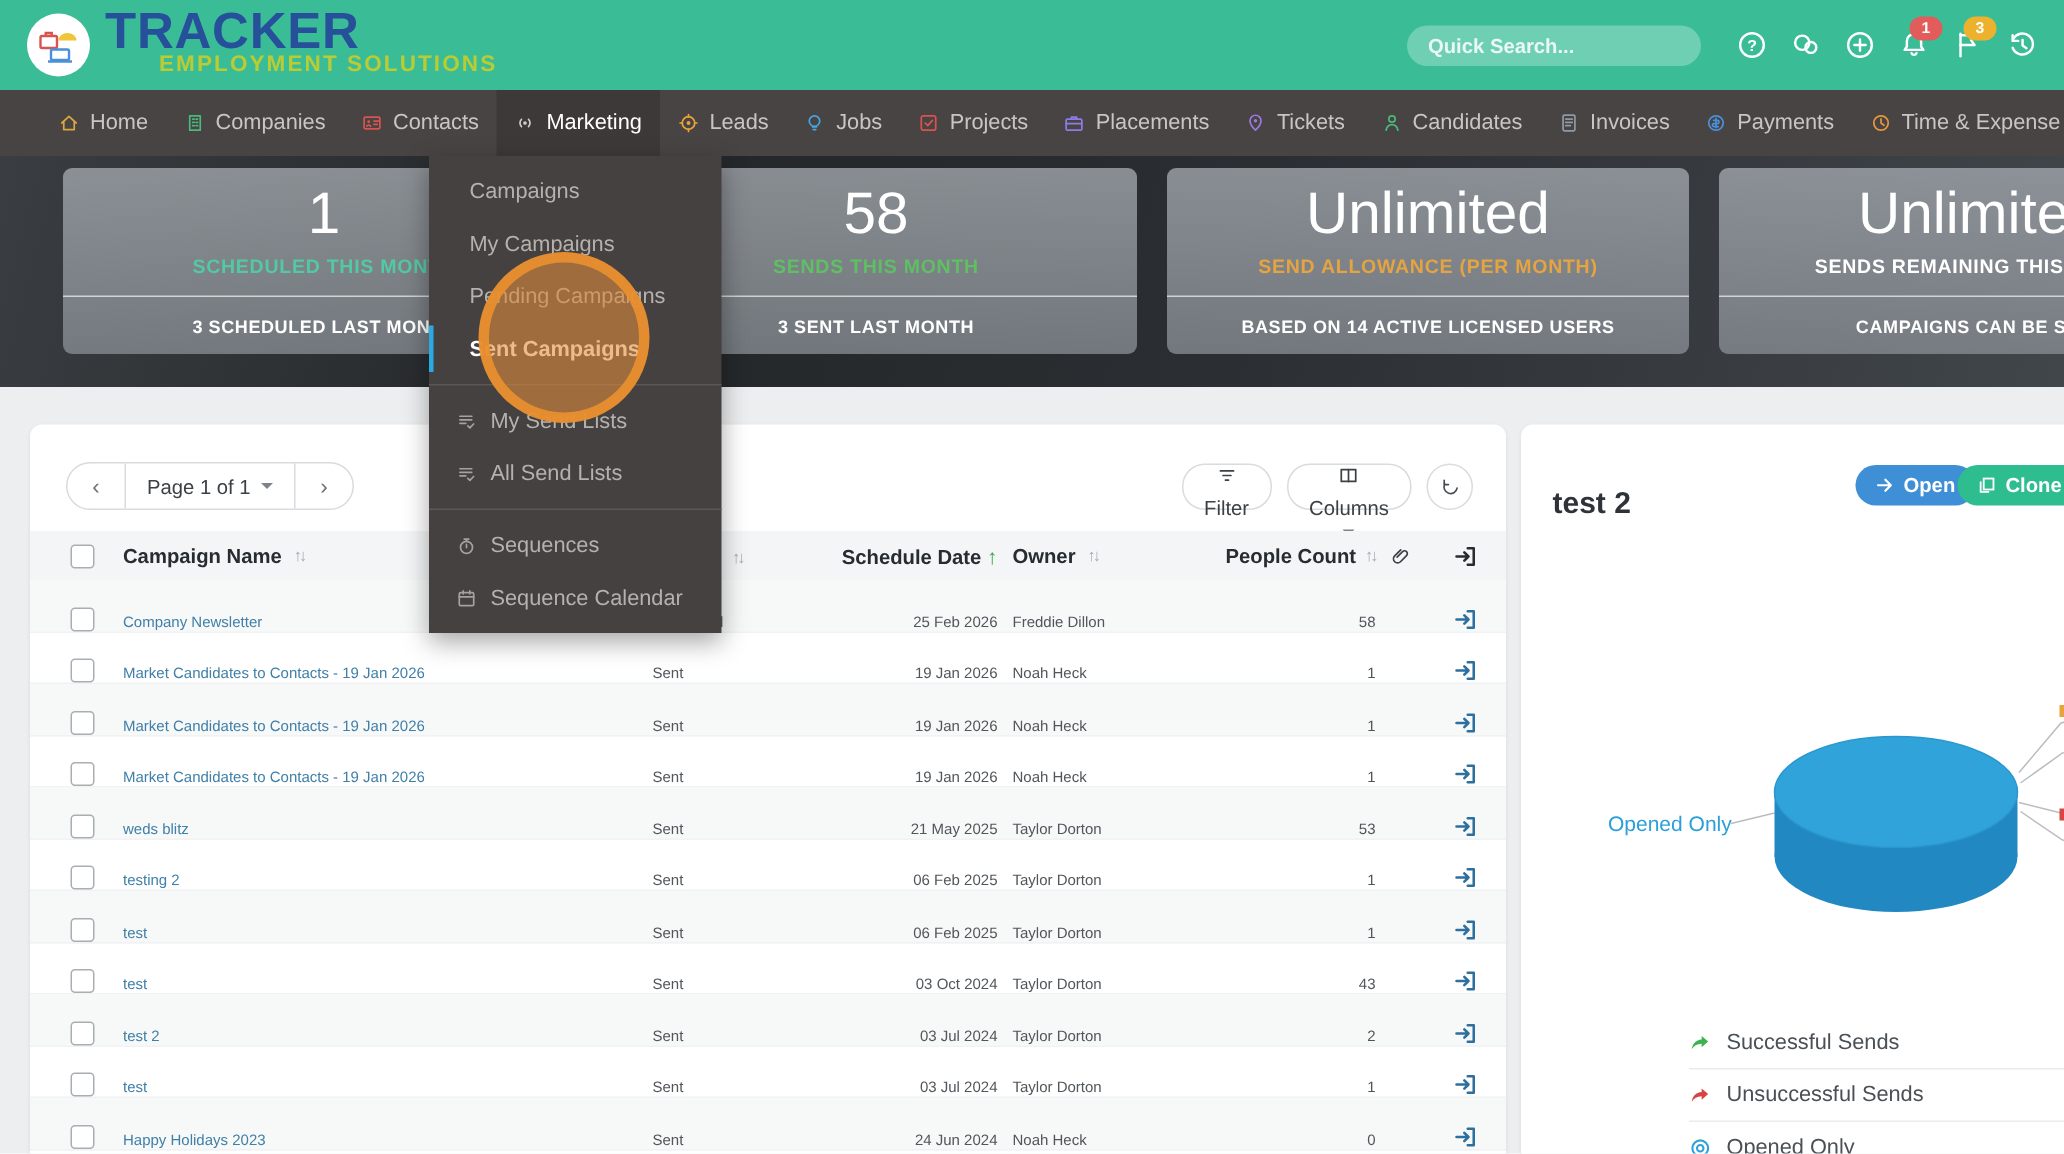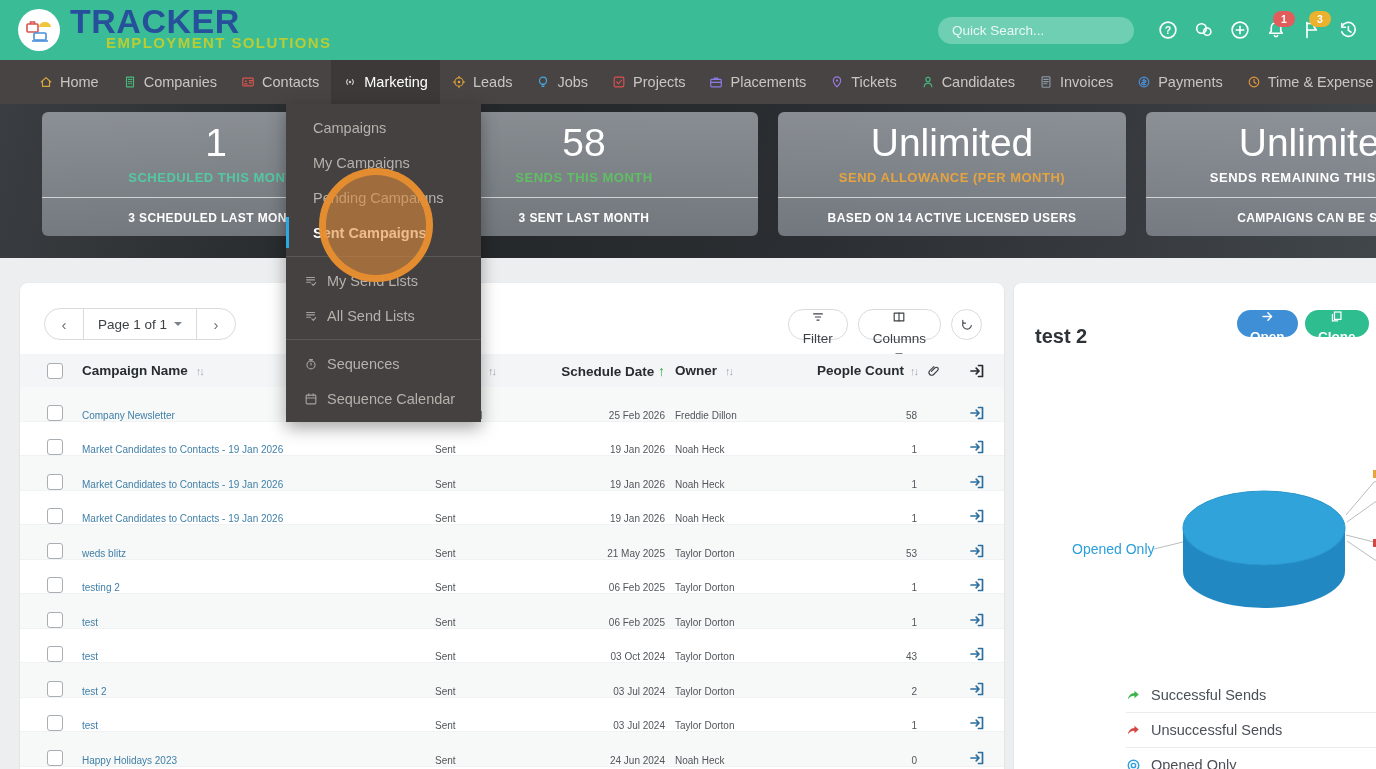--- a/index.html
+++ b/index.html
@@ -8,21 +8,21 @@
     background:#eceef0;font-family:"Liberation Sans","DejaVu Sans",sans-serif;
     -webkit-font-smoothing:antialiased;
   }
   
   .app-header{position:absolute;left:0;top:0;width:1376px;height:60px;background:#3abd97;display:flex;align-items:center;justify-content:space-between;z-index:20;}
   .brand{display:flex;align-items:center;gap:10px;padding-left:18px;}
   .brand-circle{width:42px;height:42px;border-radius:50%;background:#fff;display:flex;align-items:center;justify-content:center;}
   .brand-name{font-size:34px;font-weight:bold;color:#27509b;letter-spacing:.5px;line-height:24px;}
   .brand-tagline{font-size:15px;font-weight:bold;color:#b9cc33;letter-spacing:1.4px;margin-top:1px;padding-left:36px;}
   .header-right{display:flex;align-items:center;padding-right:18px;}
-  .quick-search{width:168px;height:27px;border:none;outline:none;border-radius:15px;background:rgba(255,255,255,.27);color:#fff;font-size:13.5px;padding:0 14px;margin-right:24px;font-family:inherit;}
+  .quick-search{width:168px;height:27px;border:none;outline:none;border-radius:15px;background:rgba(255,255,255,.27);color:#fff;font-size:13.5px;padding:0 14px;margin-right:24px;font-family:inherit;font-weight:bold;}
   .quick-search::placeholder{color:rgba(255,255,255,.85);}
   .header-icons{display:flex;align-items:center;gap:16px;}
   .hicon{position:relative;width:20px;height:20px;color:#fff;cursor:pointer;}
   .badge{position:absolute;top:-9px;right:-9px;min-width:16px;height:16px;border-radius:8px;font-size:10.5px;font-weight:bold;color:#fff;display:flex;align-items:center;justify-content:center;padding:0 3px;}
   .badge.red{background:#e25c5c;}
   .badge.yellow{background:#ecb22e;}
   
   .nav-bar{position:absolute;left:0;top:60px;width:1376px;height:44px;background:#474443;display:flex;align-items:stretch;z-index:20;padding-left:27px;}
   .nav-item{display:flex;align-items:center;gap:7px;padding:0 12px;color:#c9c6c2;font-size:14.5px;cursor:pointer;white-space:nowrap;}
   .nav-item.active{background:#3c3938;color:#fff;}
@@ -65,21 +65,21 @@
   .c-count{width:102px;text-align:right;display:flex;justify-content:flex-end;align-items:center;gap:6px;}
   .c-clip{width:33px;display:flex;justify-content:center;color:#3c4146;}
   .c-export{width:54px;display:flex;justify-content:center;}
   .sort{font-size:11px;color:#a5abb1;letter-spacing:-2px;cursor:pointer;}
   .sort-active{font-size:14px;font-weight:bold;color:#35ab44;cursor:pointer;}
   .export-ic{color:#2d6f9e;cursor:pointer;display:inline-flex;}
   .export-head{color:#272c31;display:inline-flex;}
   
   .detail-card{position:absolute;left:1014px;top:283px;width:420px;height:540px;background:#fff;border-radius:8px;box-shadow:0 1px 3px rgba(0,0,0,.08);z-index:10;}
   .detail-title{position:absolute;left:21px;top:42px;font-size:20px;font-weight:bold;color:#2e3338;}
-  .btn{position:absolute;top:27px;height:27px;border:none;border-radius:14px;color:#fff;font-size:13.5px;font-weight:bold;display:flex;align-items:center;gap:6px;padding:0 13px;cursor:pointer;font-family:inherit;flex-direction:column;}
+  .btn{position:absolute;top:27px;height:27px;border:none;border-radius:14px;color:#fff;font-size:13.5px;font-weight:bold;display:flex;align-items:center;gap:6px;padding:0 13px;cursor:pointer;font-family:inherit;}
   .btn-open{left:223px;background:#3f8fd6;}
   .btn-clone{left:291px;background:#2ebd8f;}
   .pie-wrap{position:absolute;left:45px;top:155px;width:340px;height:200px;}
   .pie-label{position:absolute;left:58px;top:258px;font-size:14px;color:#2b9fd8;white-space:nowrap;}
   .legend{position:absolute;left:112px;top:395px;width:300px;}
   .legend-row{height:34px;display:flex;align-items:center;gap:10px;font-size:14.5px;color:#4a5056;cursor:pointer;}
   .legend-row + .legend-row{border-top:1px solid #e9ebed;}
   svg.ic{display:block;}
 </style>
 </head>

